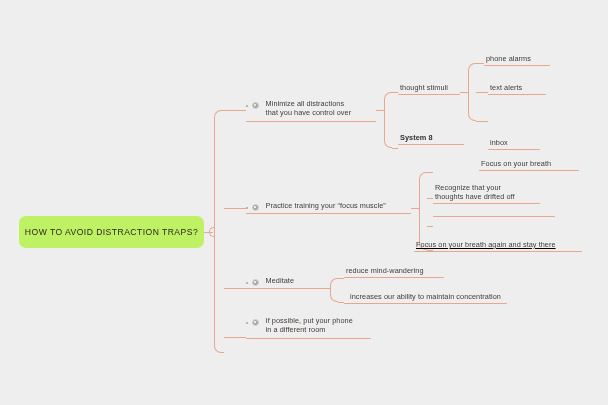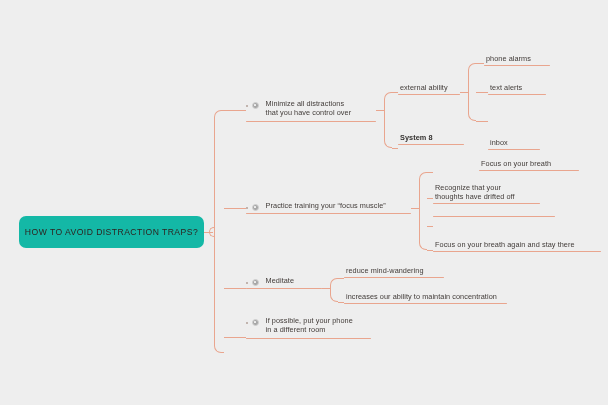--- a/index.html
+++ b/index.html
@@ -38,21 +38,21 @@
     background: #e9a58e;
     border-radius: 1px;
   }
 
   
   .root {
     left: 19px;
     top: 216px;
     width: 185px;
     height: 32px;
-    background: #14b8a6;
+    background: #bef264;
     border-radius: 7px;
     display: flex;
     align-items: center;
     justify-content: center;
   }
   .root-label {
     font-size: 8.6px;
     color: #2e2320;
     letter-spacing: 0.45px;
     font-weight: 400;
@@ -154,21 +154,21 @@
     <span class="node-label ctr">Minimize all distractions
 that you have control over</span>
   </div>
   <div class="node-underline" style="position:absolute; left:246px; top:121px; width:130px;"></div>
 
   <div class="stem" style="left:376px; top:110px; width:8px;"></div>
   <div class="bracket" style="left:384px; top:92px; width:8px; height:56px;"></div>
 
   <div class="stem" style="left:392px; top:92px; width:6px;"></div>
   <div class="node" style="left:398px; top:83px; width:62px;">
-    <div class="node-label ctr">external ability</div>
+    <div class="node-label ctr">thought stimuli</div>
     <div class="node-underline"></div>
   </div>
 
   <div class="stem" style="left:460px; top:92px; width:8px;"></div>
   <div class="bracket" style="left:468px; top:63px; width:8px; height:58px;"></div>
 
   <div class="stem" style="left:476px; top:63px; width:8px;"></div>
   <div class="node" style="left:484px; top:54px; width:66px;">
     <div class="node-label ctr">phone alarms</div>
     <div class="node-underline"></div>
@@ -215,21 +215,21 @@
 thoughts have drifted off</div>
     <div class="node-underline"></div>
   </div>
 
   <div class="stem" style="left:427px; top:226px; width:6px;"></div>
   <div class="node" style="left:433px; top:216px; width:122px;">
     <div class="node-underline"></div>
   </div>
 
   <div class="stem" style="left:427px; top:250px; width:6px;"></div>
-  <div class="node" style="left:433px; top:240px; width:168px;">
+  <div class="node" style="left:414px; top:240px; width:168px;text-decoration:underline;">
     <div class="node-label">Focus on your breath again and stay there</div>
     <div class="node-underline"></div>
   </div>
 
   <div class="stem" style="left:224px; top:288px; width:22px;"></div>
   <div class="node branch" style="left:246px; top:276px; width:76px;">
     <span class="dot"></span>
     <span class="badge"></span>
     <span class="node-label">Meditate</span>
   </div>
@@ -238,21 +238,21 @@
   <div class="stem" style="left:322px; top:288px; width:8px;"></div>
   <div class="bracket" style="left:330px; top:278px; width:8px; height:24px;"></div>
 
   <div class="stem" style="left:338px; top:278px; width:6px;"></div>
   <div class="node" style="left:344px; top:266px; width:100px;">
     <div class="node-label">reduce mind-wandering</div>
     <div class="node-underline"></div>
   </div>
 
   <div class="stem" style="left:338px; top:302px; width:6px;"></div>
-  <div class="node" style="left:344px; top:292px; width:163px;">
+  <div class="node" style="left:344px; top:292px; width:163px;text-align:center;">
     <div class="node-label">increases our ability to maintain concentration</div>
     <div class="node-underline"></div>
   </div>
 
   <div class="stem" style="left:224px; top:337px; width:22px;"></div>
   <div class="node branch" style="left:246px; top:316px; width:125px;">
     <span class="dot"></span>
     <span class="badge"></span>
     <span class="node-label ctr">If possible, put your phone
 in a different room</span>

